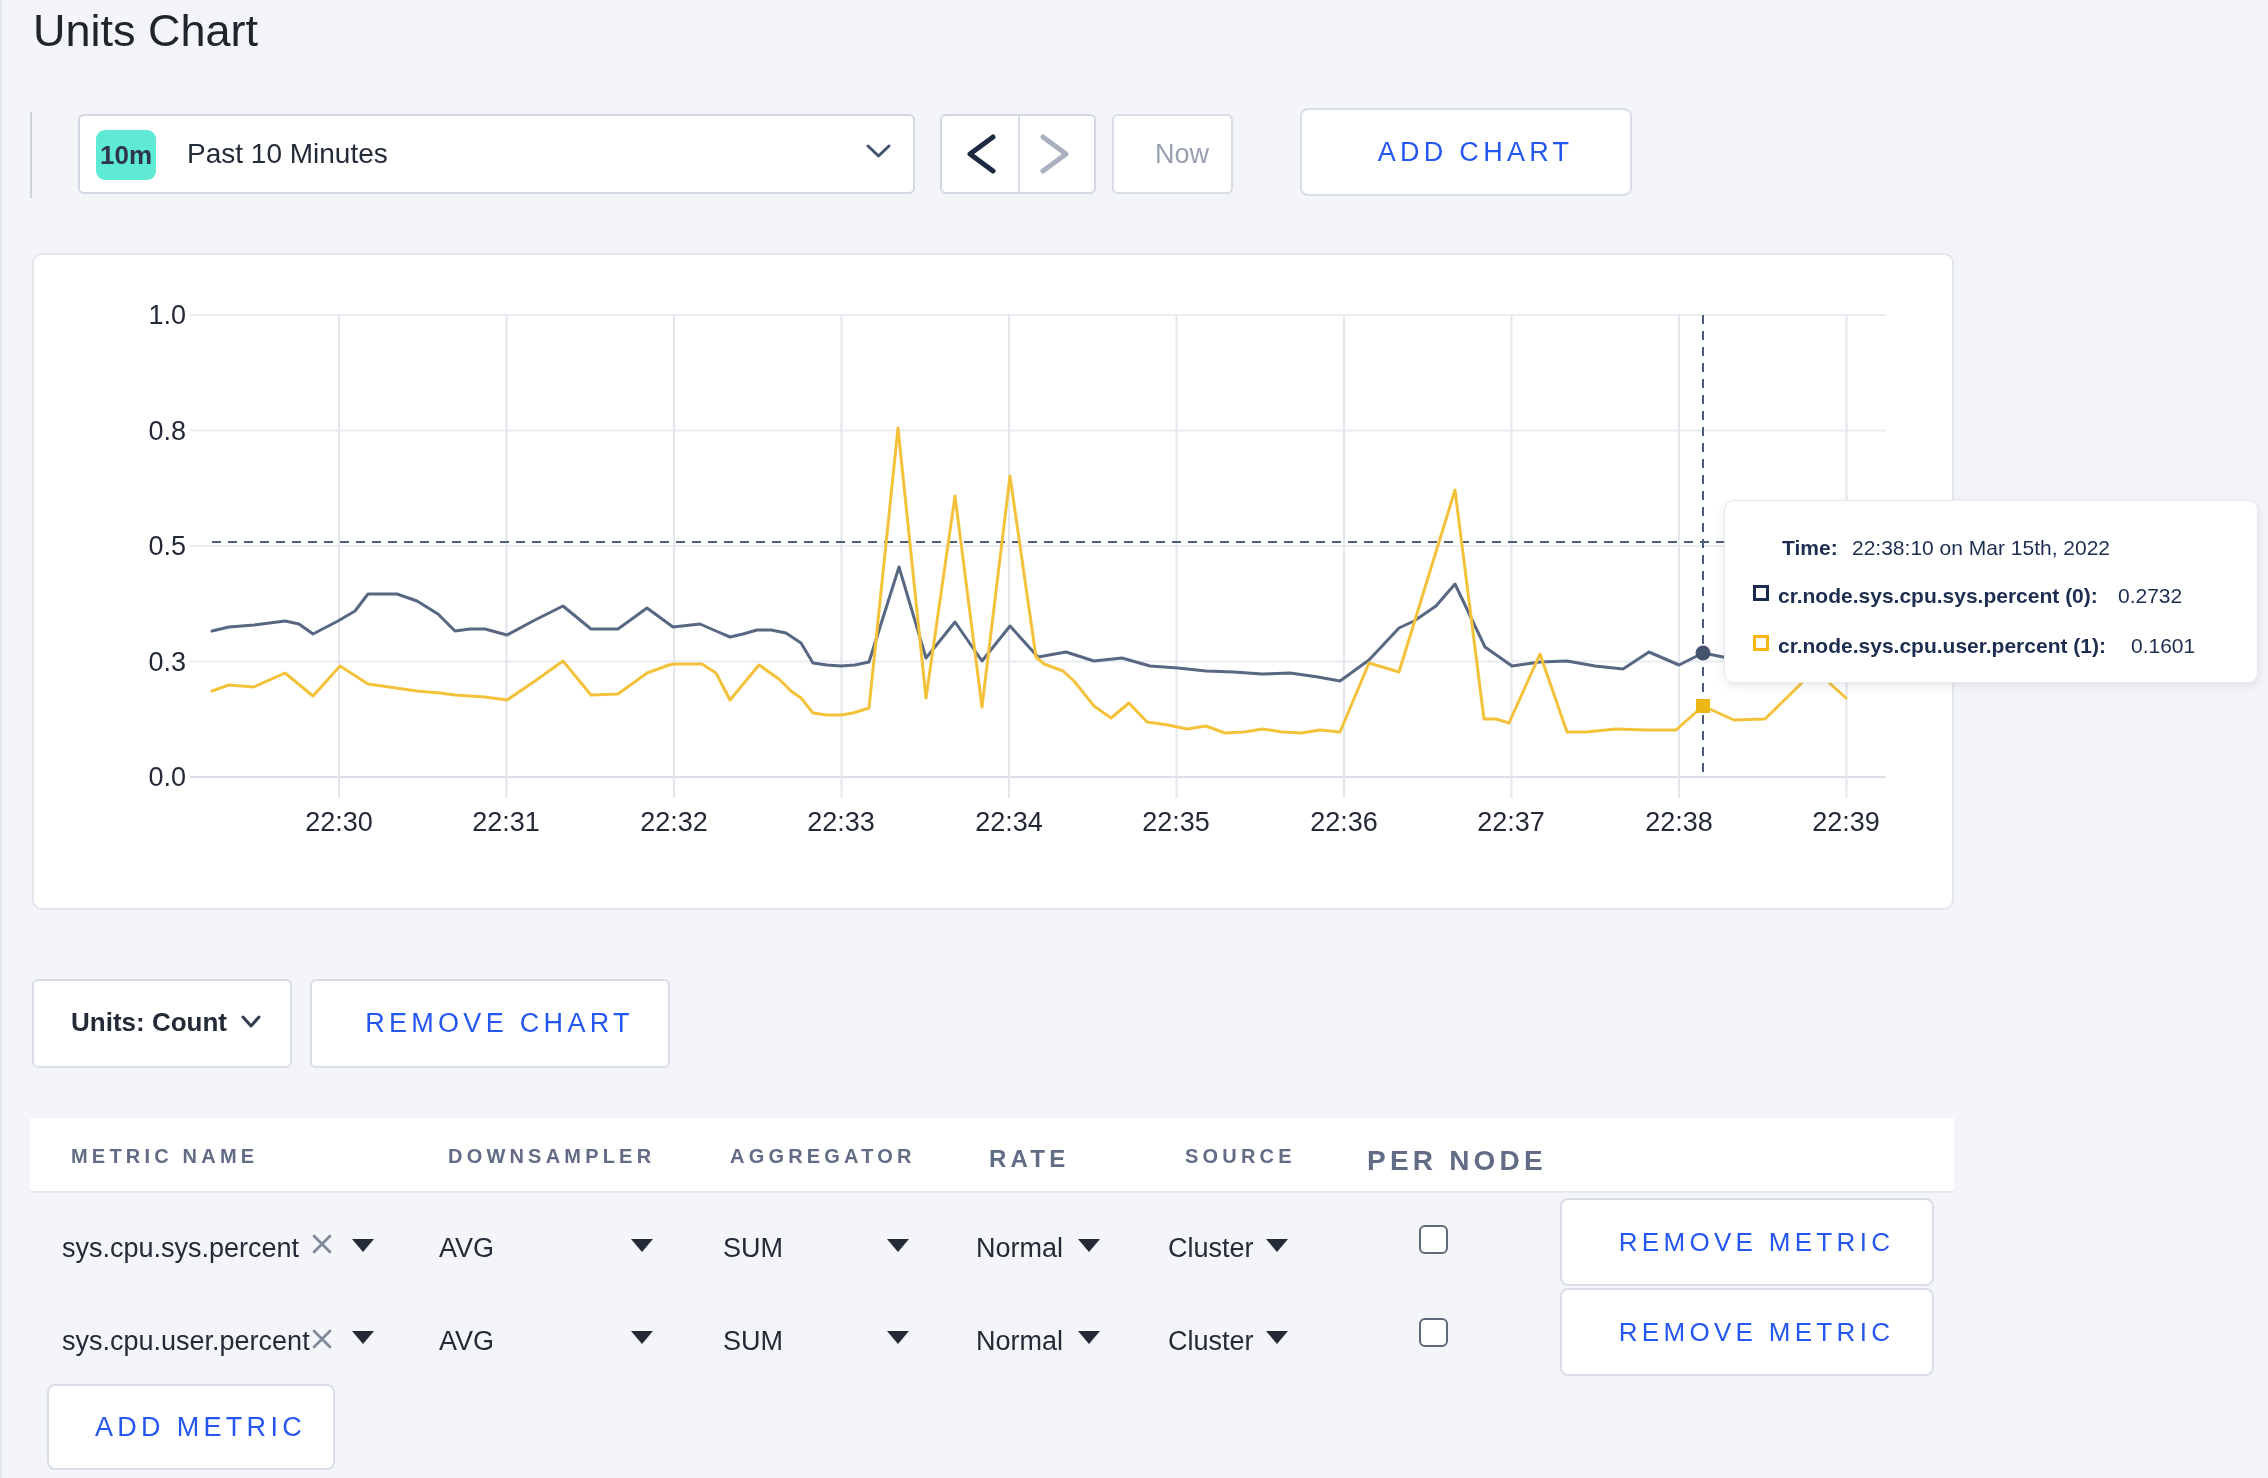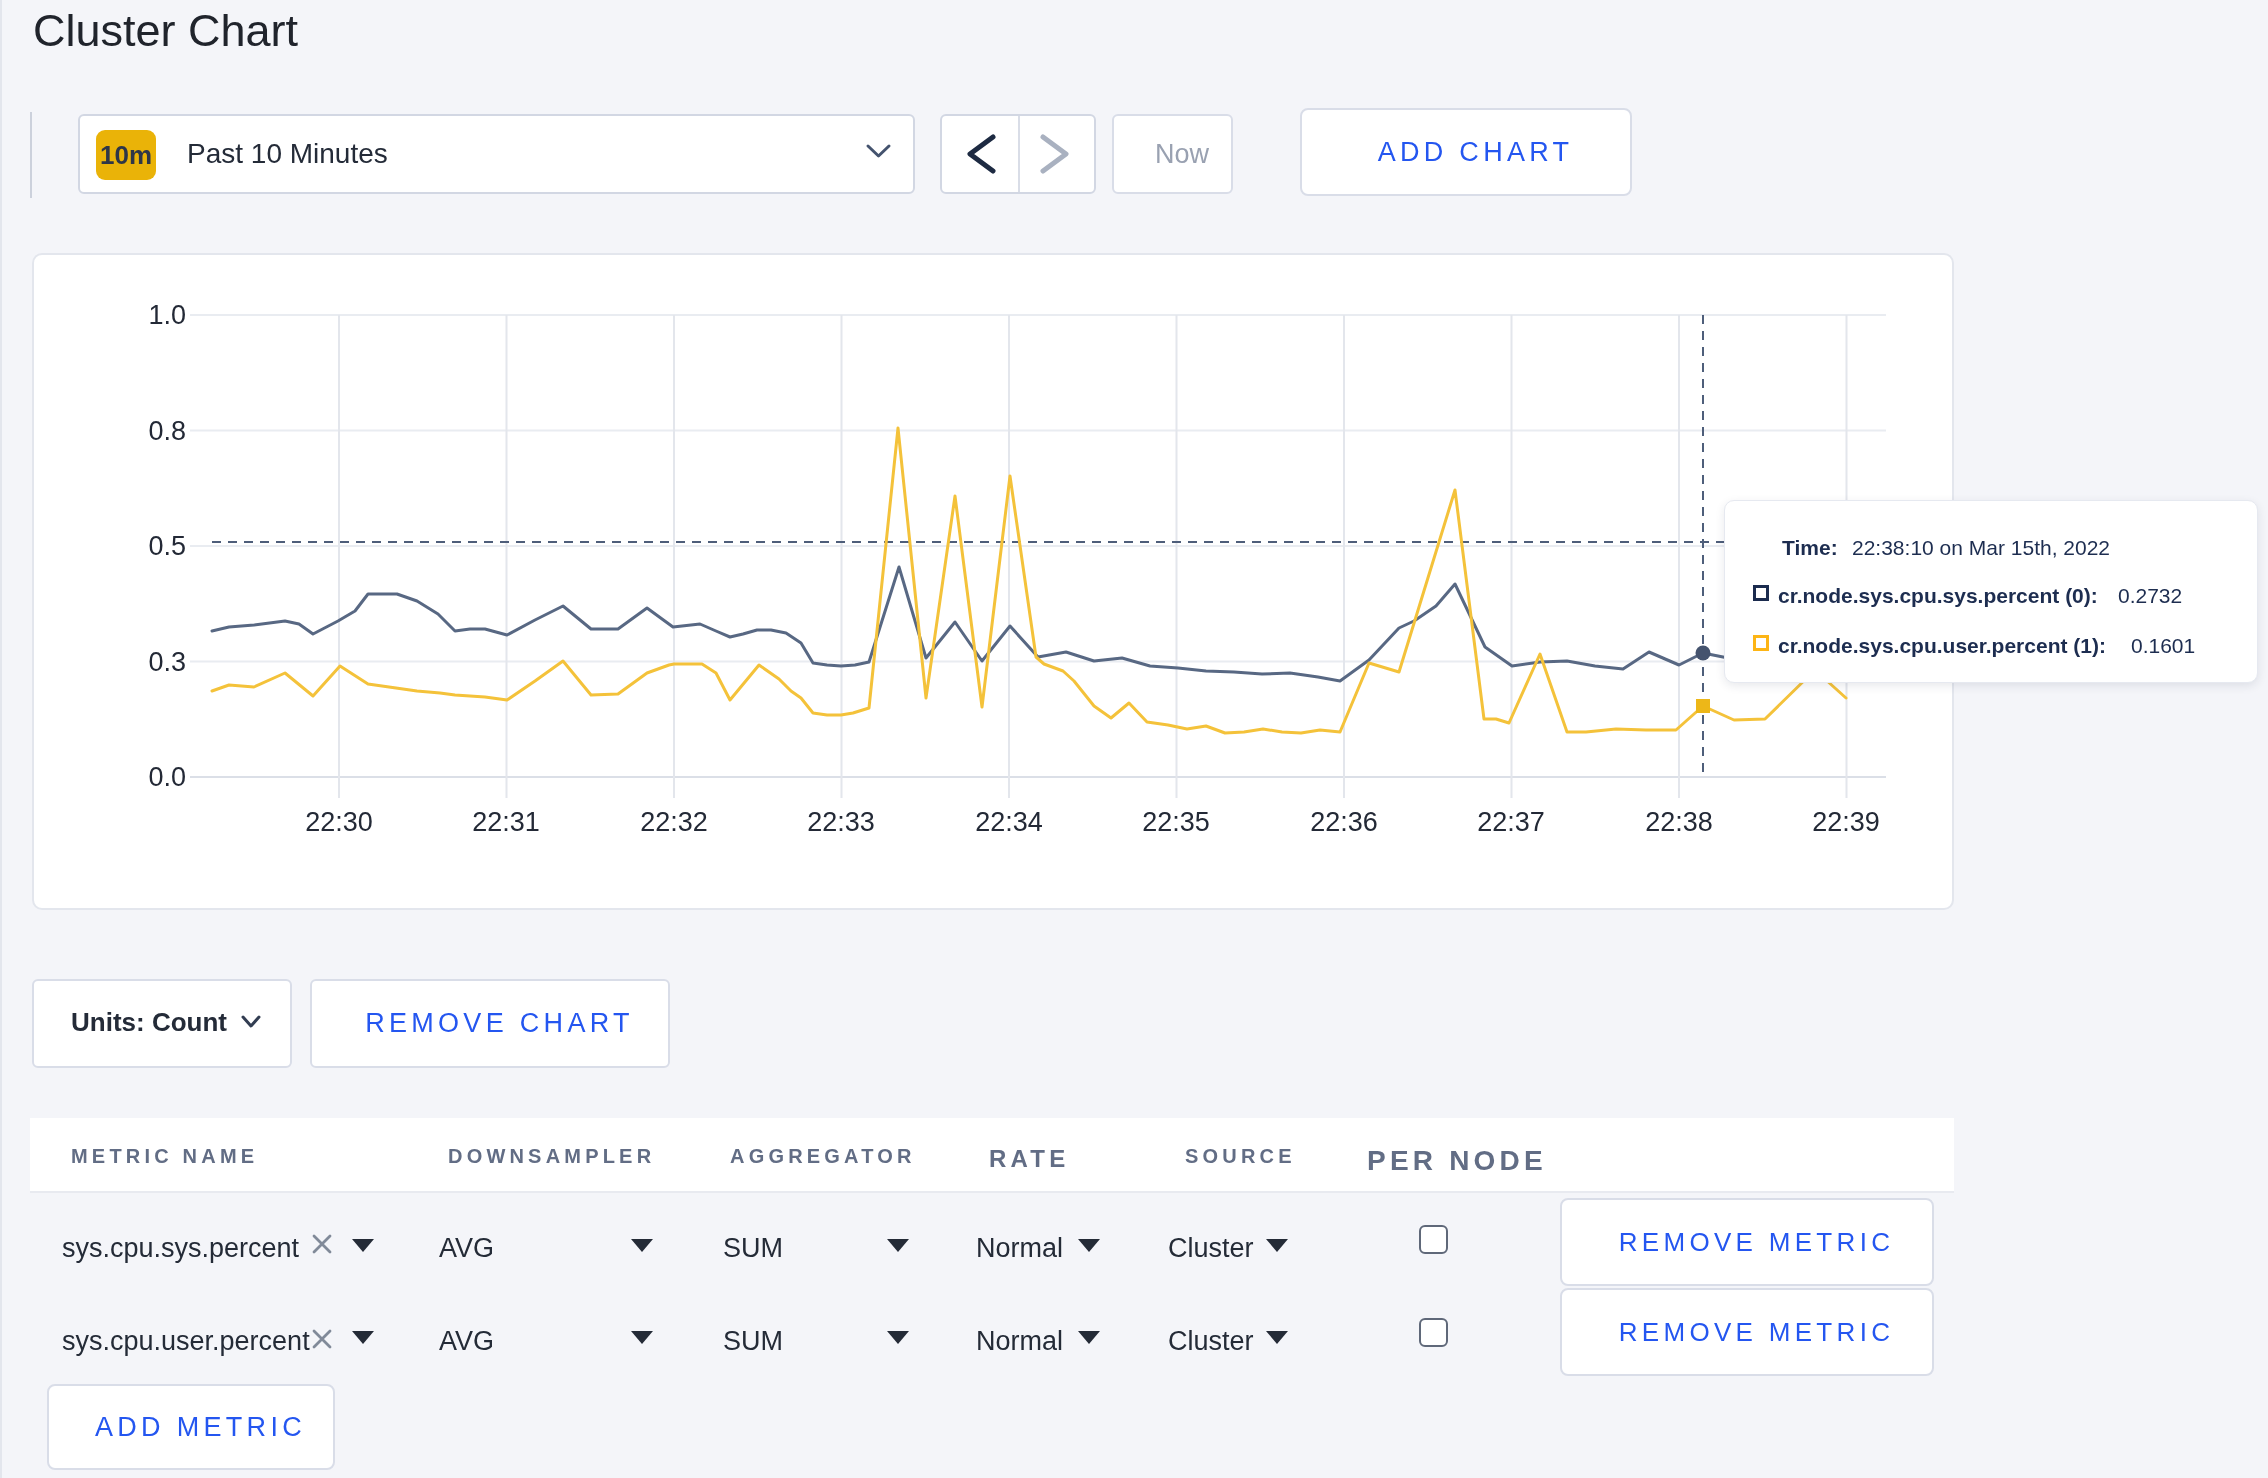--- a/index.html
+++ b/index.html
@@ -9,26 +9,26 @@
   .btn { background:#fff; border:2px solid #d9dde8; border-radius:8px; display:flex; align-items:center; justify-content:center;padding-left:19px; }
   .blue { color:#2456f0; letter-spacing:4.3px; font-size:27px; }
   .caret { width:0; height:0; border-left:11px solid transparent; border-right:11px solid transparent; border-top:13px solid #242b37; position:absolute; }
 </style>
 </head>
 <body>
 <div id="root">
 
   <div class="abs" style="left:0;top:0;width:2px;height:1478px;background:#e3e6ed;"></div>
 
-  <div class="abs" style="left:33px;top:5px;font-size:45px;line-height:1.15;color:#20242c;">Cluster Chart</div>
+  <div class="abs" style="left:33px;top:5px;font-size:45px;line-height:1.15;color:#20242c;">Units Chart</div>
 
   <div class="abs" style="left:30px;top:112px;width:2px;height:86px;background:#ccd1dc;"></div>
 
   <div class="abs" style="left:78px;top:114px;width:837px;height:80px;background:#fff;border:2px solid #d2d7e3;border-radius:6px;"></div>
-  <div class="abs" style="left:96px;top:130px;width:60px;height:50px;background:#eab308;border-radius:9px;text-align:center;line-height:50px;font-size:26px;font-weight:bold;color:#2e3648;">10m</div>
+  <div class="abs" style="left:96px;top:130px;width:60px;height:50px;background:#5eead4;border-radius:9px;text-align:center;line-height:50px;font-size:26px;font-weight:bold;color:#2e3648;">10m</div>
   <div class="abs" style="left:187px;top:114px;height:80px;line-height:80px;font-size:28px;color:#242b38;">Past 10 Minutes</div>
 
   <div class="abs" style="left:940px;top:114px;width:156px;height:80px;background:#fff;border:2px solid #d2d7e3;border-radius:6px;"></div>
   <div class="abs" style="left:1018px;top:116px;width:2px;height:76px;background:#d9dde7;"></div>
 
   <div class="abs btn" style="left:1112px;top:114px;width:121px;height:80px;border-radius:6px;">
       <span style="font-size:27px;color:#99a1b1;">Now</span>
     </div>
 
   <div class="abs btn" style="left:1300px;top:108px;width:332px;height:88px;">

